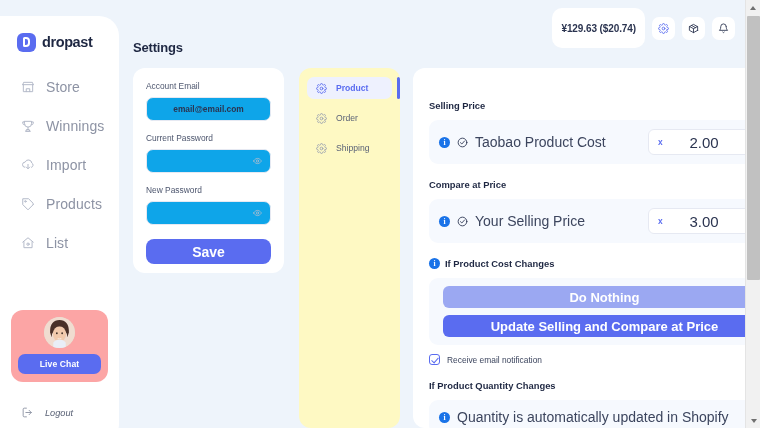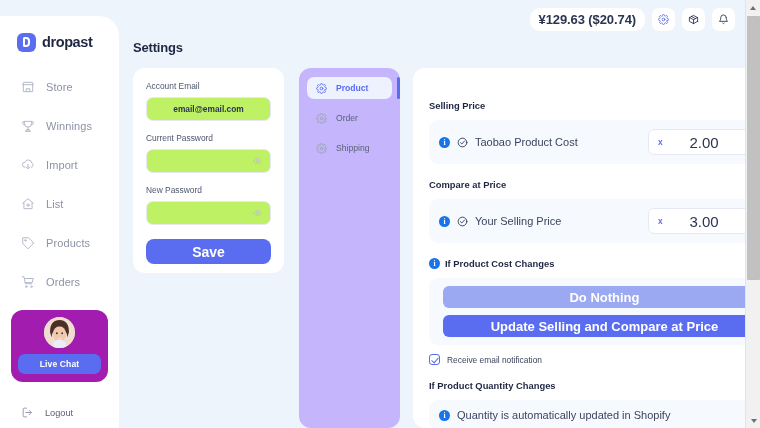--- a/index.html
+++ b/index.html
@@ -31,54 +31,54 @@
   .logo-mark .inner { width: 7px; height: 10px; border: 2.2px solid #fff; border-radius: 1.5px 4px 4px 1.5px; }
   .logo-text { font-size: 14.5px; font-weight: 700; letter-spacing: -0.4px; color: #1e2742; }
 
   .nav { margin-top: 20px; }
   .nav-item {
     display: flex; align-items: center; gap: 11px;
     height: 26px; padding-left: 21px; margin-bottom: 13px;
     cursor: pointer;
   }
   .nav-item .ico { width: 14px; height: 14px; flex: none; display: block; color: #b3b9c8; }
-  .nav-item .lbl { font-size: 11px; color: #8d93a4; letter-spacing: .1px; }
+  .nav-item .lbl { font-size: 14px; color: #8d93a4; letter-spacing: .1px; }
 
   .chat-card {
     position: absolute; left: 11px; bottom: 62px;
-    width: 97px; border-radius: 12px; background: #a21caf;
+    width: 97px; border-radius: 12px; background: #fca5a5;
     padding: 7px 7px 8px 7px; text-align: center;
   }
   .avatar {
     width: 31px; height: 31px; border-radius: 50%;
     margin: 0 auto 6px auto; overflow: hidden; display: block;
     background: #e7d7cd;
   }
   .chat-btn {
     display: block; width: 100%; height: 20px; line-height: 20px;
     background: #5a6cf0; color: #fff; border: none; border-radius: 7px;
     font-size: 8.6px; font-weight: 700; font-family: inherit; cursor: pointer;
     letter-spacing: .1px;
   }
   .logout-row {
     position: absolute; left: 21px; bottom: 25px;
-    display: flex; align-items: center; gap: 11px; cursor: pointer;
+    display: flex; align-items: center; gap: 11px; cursor: pointer; font-style: italic;
   }
   .logout-row .ico { width: 13px; height: 13px; color: #8d93a4; display: block; }
   .logout-row .lbl { font-size: 9.2px; color: #5a6276; }
 
   
   .topbar {
     position: absolute; right: 25px; top: 8px;
     display: flex; align-items: center; gap: 7px;
   }
   .balance-pill {
-    height: 23px; padding: 0 9px; border-radius: 10px; background: #fff;
+    height: 40px; padding: 0 9px; border-radius: 10px; background: #fff;
     display: flex; align-items: center;
-    font-size: 13px; font-weight: 700; color: #2b3450; letter-spacing: -0.1px;
+    font-size: 10px; font-weight: 700; color: #2b3450; letter-spacing: -0.1px;
   }
   .icon-btn {
     width: 23px; height: 23px; border-radius: 7px; background: #fff;
     display: flex; align-items: center; justify-content: center;
     border: none; cursor: pointer; padding: 0;
   }
   .icon-btn svg { width: 11px; height: 11px; display: block; }
 
   
   .page-title {
@@ -88,38 +88,38 @@
 
   
   .account-card {
     position: absolute; left: 133px; top: 68px;
     width: 151px; background: #fff; border-radius: 12px;
     padding: 13px 13px 9px 13px;
   }
   .field-label { font-size: 8.4px; color: #4d566e; margin-bottom: 6px; }
   .field-box {
     position: relative; height: 24px; border: 1px solid #e6e9f2; border-radius: 7px;
-    background: #bef264; display: flex; align-items: center; justify-content: center;
+    background: #0ea5e9; display: flex; align-items: center; justify-content: center;
     margin-bottom: 12px;
   }
   .field-box .val { font-size: 8.4px; font-weight: 700; color: #2b3450; }
   .eye {
     position: absolute; right: 8px; top: 50%; transform: translateY(-50%);
     width: 9px; height: 9px; color: #b9bfcd;
   }
   .save-btn {
     width: 100%; height: 25px; border: none; border-radius: 8px;
     background: #5a6cf0; color: #fff; font-size: 14px; font-weight: 700;
     font-family: inherit; cursor: pointer; margin-top: 2px;
   }
 
   
   .tabs-card {
     position: absolute; left: 299px; top: 68px;
-    width: 101px; height: 360px; background: #c4b5fd;
+    width: 101px; height: 360px; background: #fef9c3;
     border-radius: 12px; padding: 9px 8px;
     overflow: hidden;
   }
   .tab-item {
     display: flex; align-items: center; gap: 9px;
     height: 22px; padding-left: 9px; border-radius: 7px;
     margin-bottom: 8px; cursor: pointer;
   }
   .tab-item .ico { width: 11px; height: 11px; flex: none; color: #9aa1b2; display: block; }
   .tab-item .lbl { font-size: 8.6px; color: #5a6276; }
@@ -141,21 +141,21 @@
   .sec-title {
     font-size: 9.4px; font-weight: 700; color: #1e2742;
     margin-bottom: 9px; display: flex; align-items: center; gap: 5px;
   }
   .row-panel {
     background: #f6f9fe; border-radius: 9px;
     padding: 9px 10px; display: flex; align-items: center;
     margin-bottom: 15px;
   }
   .row-left { display: flex; align-items: center; gap: 7px; flex: 1; }
-  .row-left .lbl { font-size: 11px; color: #3c455e; }
+  .row-left .lbl { font-size: 14px; color: #3c455e; }
   .info-dot {
     width: 11px; height: 11px; border-radius: 50%; background: #1a73e8;
     color: #fff; font-size: 7.5px; font-weight: 700; flex: none;
     display: flex; align-items: center; justify-content: center;
     font-family: "Liberation Serif", serif;
   }
   .check-circle { width: 11px; height: 11px; flex: none; color: #2b3450; display: block; }
 
   .num-input {
     position: relative; width: 122px; height: 26px;
@@ -262,44 +262,35 @@
         <svg class="ico" viewBox="0 0 24 24" fill="none" stroke="currentColor" stroke-width="1.7" stroke-linecap="round" stroke-linejoin="round">
           <path d="M6.5 16a4.5 4.5 0 0 1 .6-8.96 6 6 0 0 1 11.5 1.7A4 4 0 0 1 18 16"></path>
             <path d="M12 11v7"></path>
             <path d="M9 15.5l3 3 3-3"></path>
         </svg>
         <span class="lbl">Import</span>
       </div>
 
       <div class="nav-item">
         <svg class="ico" viewBox="0 0 24 24" fill="none" stroke="currentColor" stroke-width="1.7" stroke-linecap="round" stroke-linejoin="round">
+          <path d="M20.6 13.4L12 22l-9-9V3h10l7.6 7.6a2 2 0 0 1 0 2.8z"></path>
+            <circle cx="7.5" cy="7.5" r="1.3"></circle>
+        </svg>
+        <span class="lbl">Products</span>
+      </div>
+
+      <div class="nav-item">
+        <svg class="ico" viewBox="0 0 24 24" fill="none" stroke="currentColor" stroke-width="1.7" stroke-linecap="round" stroke-linejoin="round">
           <path d="M3 10.5L12 3l9 7.5"></path>
             <path d="M5 10v10h14V10"></path>
             <circle cx="12" cy="14" r="2"></circle>
         </svg>
         <span class="lbl">List</span>
       </div>
 
-      <div class="nav-item">
-        <svg class="ico" viewBox="0 0 24 24" fill="none" stroke="currentColor" stroke-width="1.7" stroke-linecap="round" stroke-linejoin="round">
-          <path d="M20.6 13.4L12 22l-9-9V3h10l7.6 7.6a2 2 0 0 1 0 2.8z"></path>
-            <circle cx="7.5" cy="7.5" r="1.3"></circle>
-        </svg>
-        <span class="lbl">Products</span>
-      </div>
-
-      <div class="nav-item">
-        <svg class="ico" viewBox="0 0 24 24" fill="none" stroke="currentColor" stroke-width="1.7" stroke-linecap="round" stroke-linejoin="round">
-          <path d="M2 3h3l2.5 12h11"></path>
-            <path d="M6 6h15l-1.8 7H7"></path>
-            <circle cx="9" cy="20" r="1.4"></circle>
-            <circle cx="18" cy="20" r="1.4"></circle>
-        </svg>
-        <span class="lbl">Orders</span>
-      </div>
 
     </nav>
 
     <div class="chat-card">
       <span class="avatar">
         <svg viewBox="0 0 40 40" width="31" height="31">
           <circle cx="20" cy="20" r="20" fill="#f0dcd0"></circle>
           <path d="M20 4c8 0 12 6 12 13 0 4-1 7-2 9 0-7-3-9-10-9s-10 2-10 9c-1-2-2-5-2-9C8 10 12 4 20 4z" fill="#4a3028"></path>
           <ellipse cx="20" cy="22" rx="8.5" ry="10" fill="#f2c9ac"></ellipse>
           <path d="M8 22c0-9 4-13 12-13s12 4 12 13c0-1-1-2-2-3 0-5-4-7-10-7s-10 2-10 7c-1 1-2 2-2 3z" fill="#4a3028"></path>

